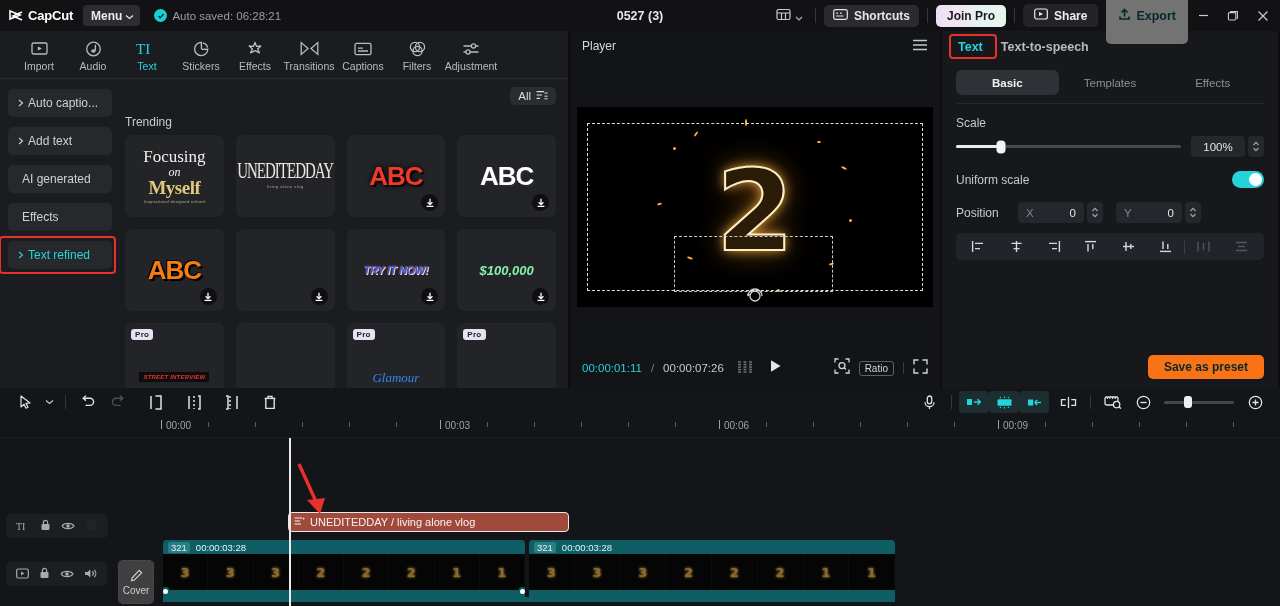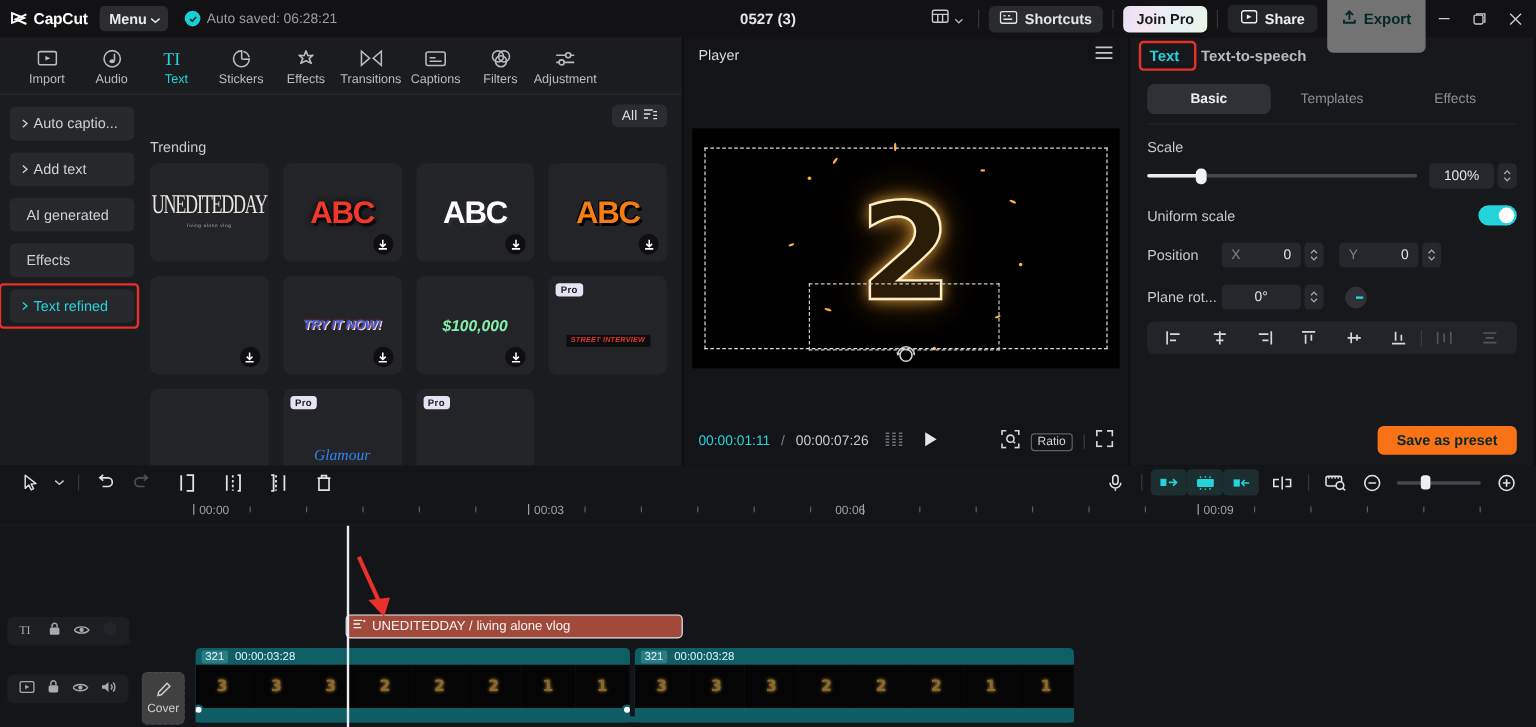--- a/index.html
+++ b/index.html
@@ -468,20 +468,28 @@
                     <path d="M0.6 1.6 H8 M0.6 5 H6 M0.6 8.4 H4" stroke="#dcdee2" stroke-width="1.2"></path>
                     <path d="M8.4 3 H11.6 M8.4 6.2 H11.6 M8.4 8.8 H11.6" stroke="#dcdee2" stroke-width="1"></path>
                   </svg>
               </span>
             </div>
           </div>
           <div class="sectitle">Trending</div>
 
           <div class="tgrid">
 
+            <div class="tcard">
+              <div class="tp-focus">
+                <div class="l1">Focusing</div>
+                <div class="l2">on</div>
+                <div class="l3">Myself</div>
+                <div class="l4">Inspirational designed refined</div>
+              </div>
+            </div>
 
             <div class="tcard">
               <div class="tp-unedit">
                 <span class="u1">UNEDITEDDAY</span>
                 <div class="u2">living alone vlog</div>
               </div>
             </div>
 
             <div class="tcard">
               <div class="abc abc-red">ABC</div>
@@ -684,33 +692,20 @@
           <span class="vl">0</span>
         </div>
         <div class="stepper">
           <svg width="8" height="13" viewBox="0 0 8 13">
               <path d="M1.5 5 L4 2.4 L6.5 5" fill="none" stroke="#a6a8ae" stroke-width="1.1"></path>
               <path d="M1.5 8 L4 10.6 L6.5 8" fill="none" stroke="#a6a8ae" stroke-width="1.1"></path>
             </svg>
         </div>
       </div>
 
-      <div class="prow" style="padding-top:14px">
-        <span class="plabel" style="width:62px">Plane rot...</span>
-        <div class="numbox" style="min-width:66px">0°</div>
-        <div class="stepper">
-          <svg width="8" height="13" viewBox="0 0 8 13">
-              <path d="M1.5 5 L4 2.4 L6.5 5" fill="none" stroke="#a6a8ae" stroke-width="1.1"></path>
-              <path d="M1.5 8 L4 10.6 L6.5 8" fill="none" stroke="#a6a8ae" stroke-width="1.1"></path>
-            </svg>
-        </div>
-        <div class="dial">
-            <span class="tick"></span>
-          </div>
-      </div>
 
       <div class="alignbar">
         <span class="alignbtn">
           <svg width="15" height="13" viewBox="0 0 15 13">
               <path d="M1.6 1 V12" stroke="#d6d8dc" stroke-width="1.4"></path>
               <path d="M4 3.4 H12 M4 8.6 H9" stroke="#d6d8dc" stroke-width="1.4"></path>
             </svg>
         </span>
         <span class="alignbtn">
           <svg width="15" height="13" viewBox="0 0 15 13">
@@ -883,21 +878,21 @@
       <span class="tickmark" style="left:349px"></span>
       <span class="tickmark" style="left:396px"></span>
       <span class="tickmark major" style="left:440px"></span>
       <span class="rtickt" style="left:445px">00:03</span>
       <span class="tickmark" style="left:487px"></span>
       <span class="tickmark" style="left:534px"></span>
       <span class="tickmark" style="left:581px"></span>
       <span class="tickmark" style="left:628px"></span>
       <span class="tickmark" style="left:675px"></span>
       <span class="tickmark major" style="left:719px"></span>
-      <span class="rtickt" style="left:696px">00:06</span>
+      <span class="rtickt" style="left:724px">00:06</span>
       <span class="tickmark" style="left:766px"></span>
       <span class="tickmark" style="left:813px"></span>
       <span class="tickmark" style="left:860px"></span>
       <span class="tickmark" style="left:907px"></span>
       <span class="tickmark" style="left:954px"></span>
       <span class="tickmark major" style="left:998px"></span>
       <span class="rtickt" style="left:1003px">00:09</span>
       <span class="tickmark" style="left:1045px"></span>
       <span class="tickmark" style="left:1092px"></span>
       <span class="tickmark" style="left:1139px"></span>

